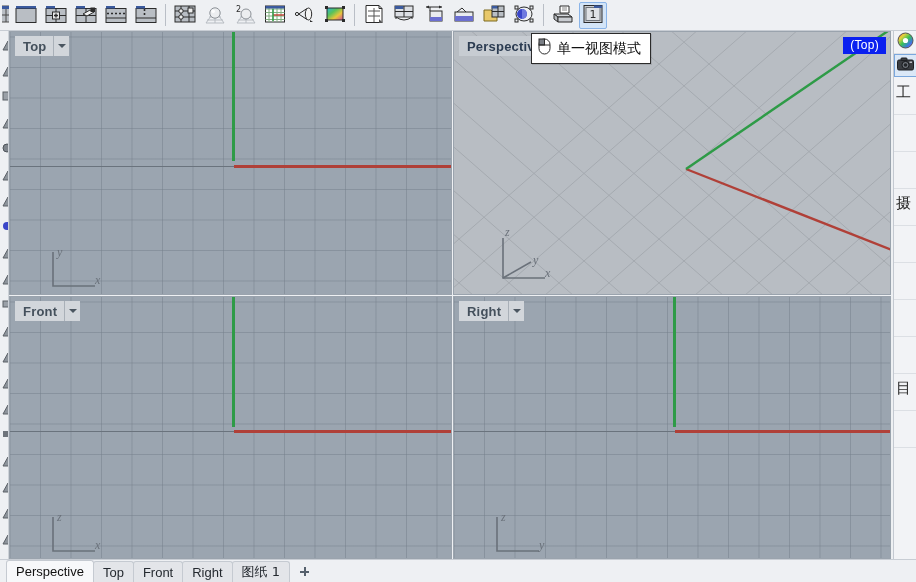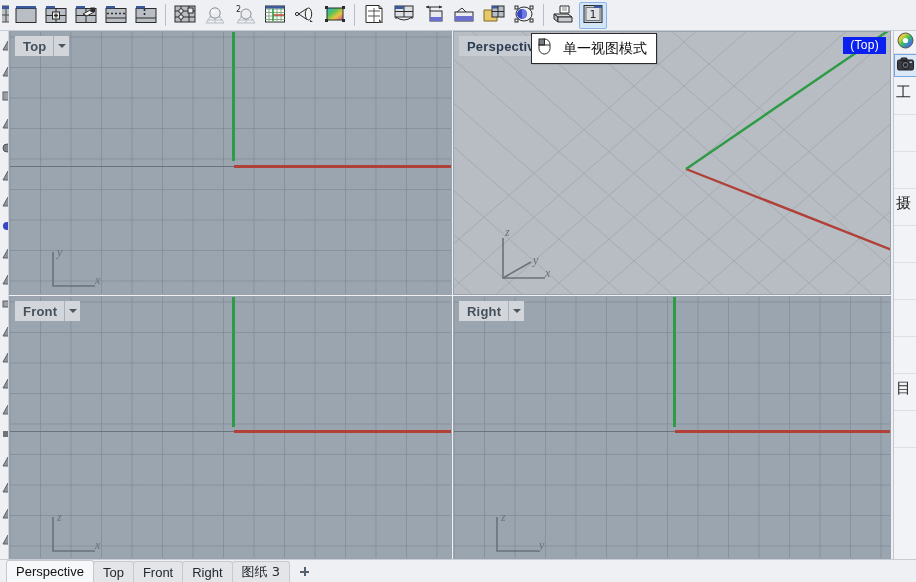--- a/index.html
+++ b/index.html
@@ -191,21 +191,21 @@
 
   
   #tooltip {
     position: absolute;
     left: 531px; top: 33px;
     background: #ffffff;
     border: 1px solid #2b2b2b;
     padding: 4px 9px 5px 6px;
     display: flex;
     align-items: center;
-    gap: 12px;
+    gap: 6px;
     z-index: 50;
     box-shadow: 1px 1px 0 rgba(0,0,0,0.10);
   }
   #tooltip .tt-text {
     font-family: "DejaVu Sans", sans-serif;
     font-size: 14px;
     color: #111;
     white-space: nowrap;
     line-height: 1;
   }
@@ -884,19 +884,19 @@
         </div>
     </div>
   </div>
 
   <div id="tabbar">
     <div style="width:6px"></div>
     <div class="tab active">Perspective</div>
     <div class="tab">Top</div>
     <div class="tab">Front</div>
     <div class="tab">Right</div>
-    <div class="tab cjk">图纸 3</div>
+    <div class="tab cjk">图纸 1</div>
     <div class="tab-add">
       <span class="plus-glyph"></span>
     </div>
   </div>
 
 </div>
 
 </body></html>

